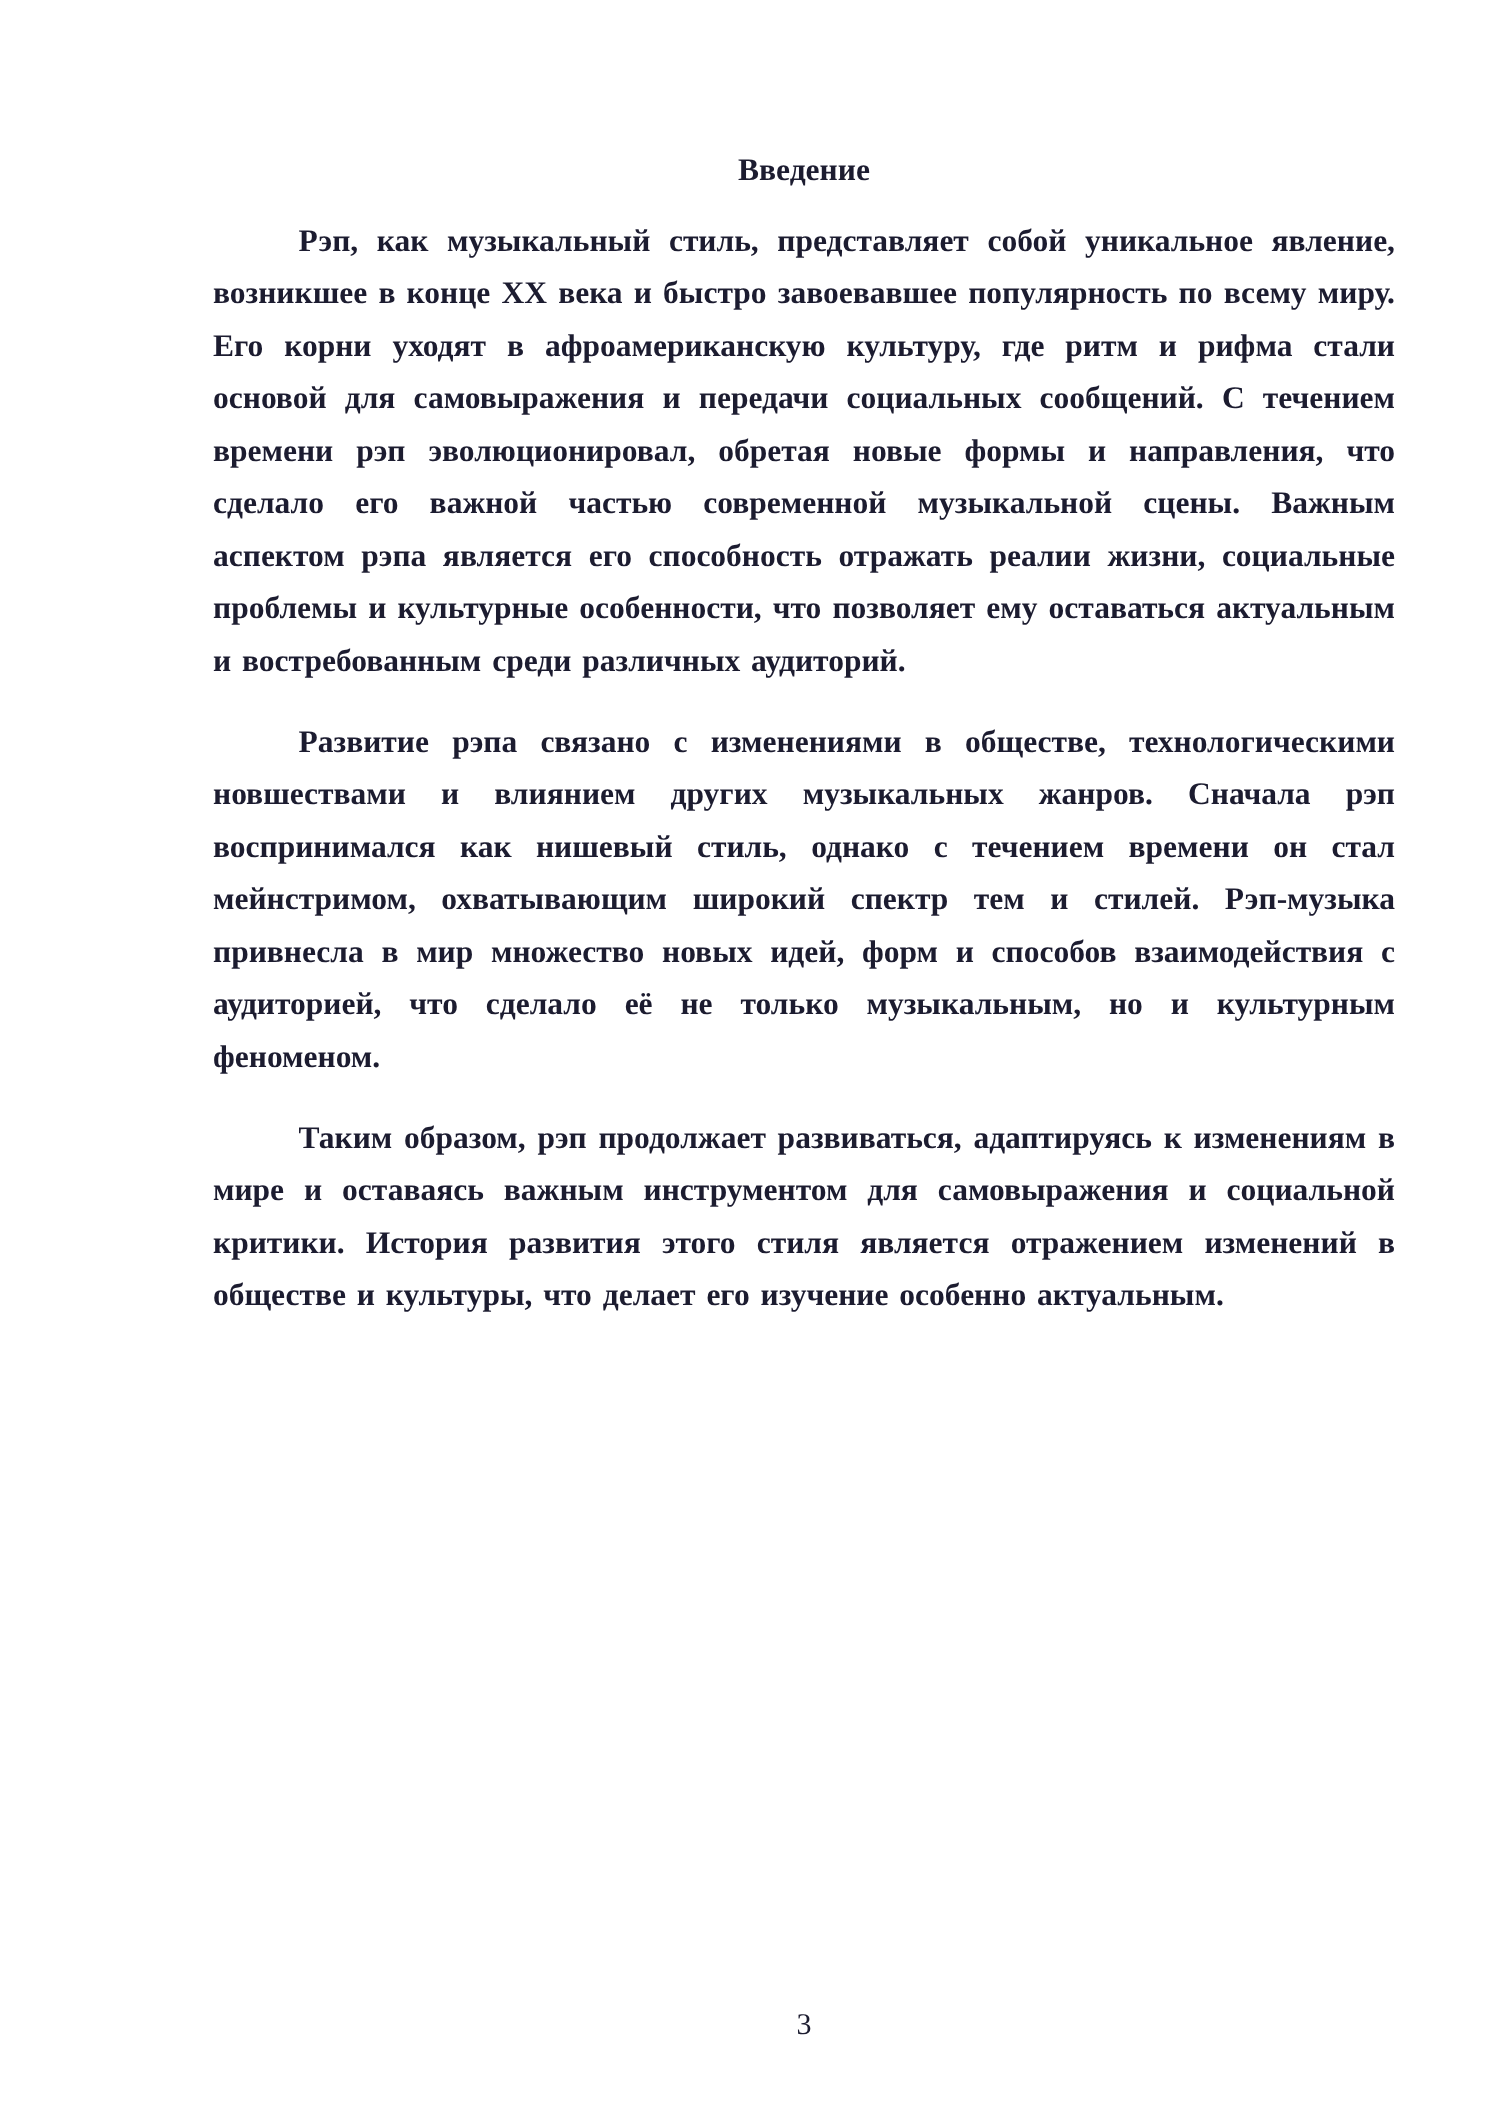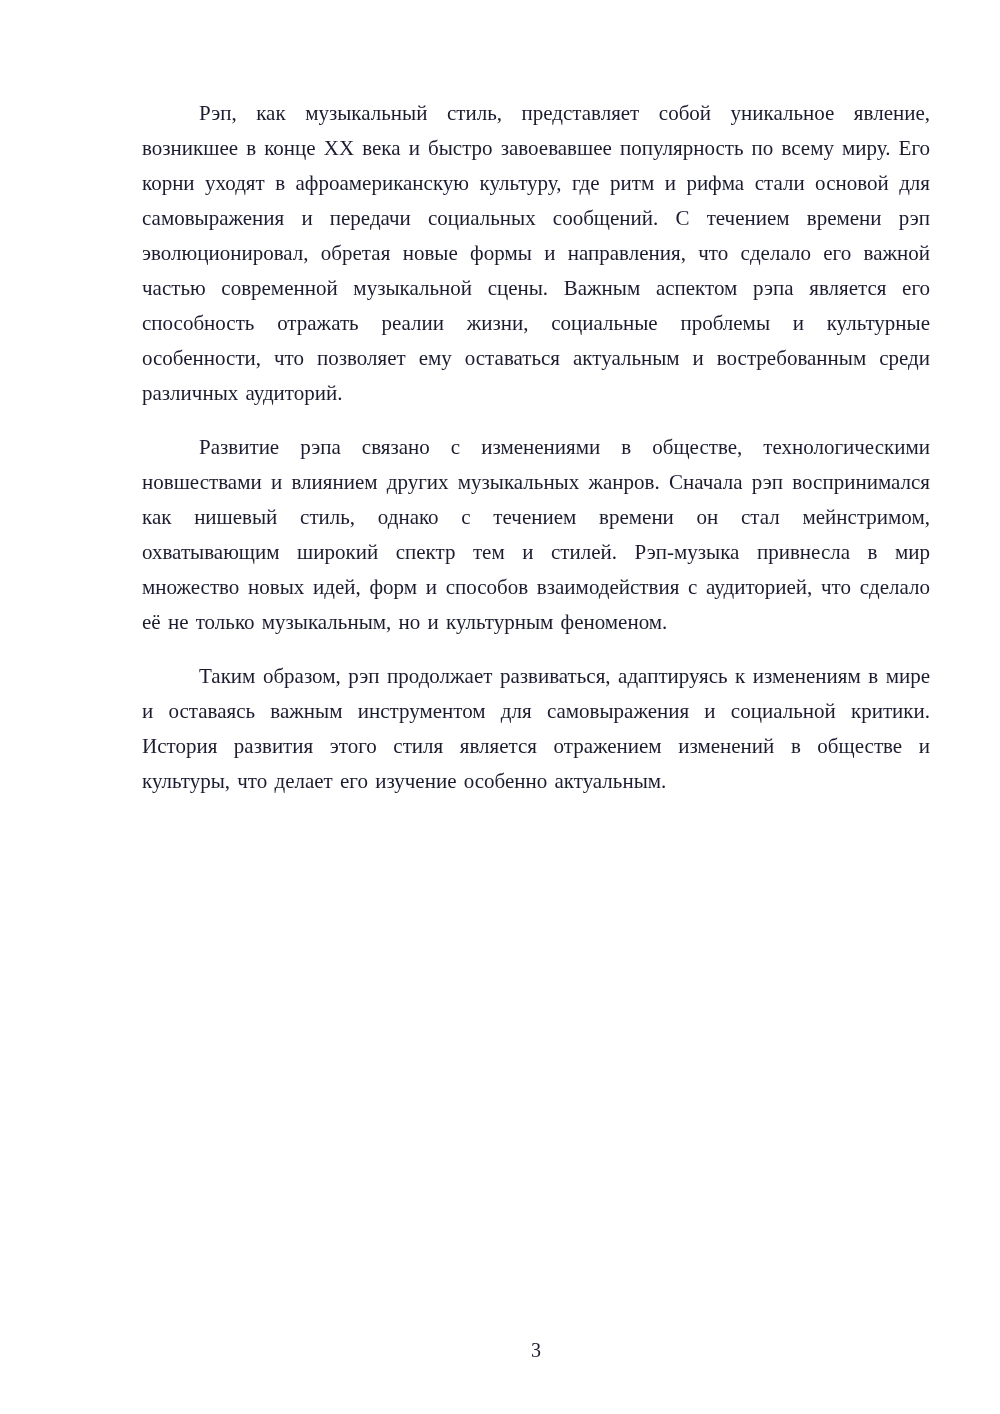--- a/index.html
+++ b/index.html
@@ -30,36 +30,38 @@
     margin: 0 0 12px 0;
   }
   .para {
     font-size: 21px;
     line-height: 35px;
     text-align: justify;
     text-align-last: left;
     text-indent: 57px;
     margin: 0 0 19px 0;
     word-spacing: 2px;
+    font-weight: bold;
   }
   .page-number {
     position: absolute;
     bottom: 52px;
     left: 142px;
     right: 70px;
     text-align: center;
     font-size: 20px;
     color: #1c1c30;
   }
 </style>
 </head>
 <body>
 
 <div class="page">
 
+  <h1 class="doc-title">Введение</h1>
 
   <p class="para">Рэп, как музыкальный стиль, представляет собой уникальное явление, возникшее в конце XX века и быстро завоевавшее популярность по всему миру. Его корни уходят в афроамериканскую культуру, где ритм и рифма стали основой для самовыражения и передачи социальных сообщений. С течением времени рэп эволюционировал, обретая новые формы и направления, что сделало его важной частью современной музыкальной сцены. Важным аспектом рэпа является его способность отражать реалии жизни, социальные проблемы и культурные особенности, что позволяет ему оставаться актуальным и востребованным среди различных аудиторий.</p>
 
   <p class="para">Развитие рэпа связано с изменениями в обществе, технологическими новшествами и влиянием других музыкальных жанров. Сначала рэп воспринимался как нишевый стиль, однако с течением времени он стал мейнстримом, охватывающим широкий спектр тем и стилей. Рэп-музыка привнесла в мир множество новых идей, форм и способов взаимодействия с аудиторией, что сделало её не только музыкальным, но и культурным феноменом.</p>
 
   <p class="para">Таким образом, рэп продолжает развиваться, адаптируясь к изменениям в мире и оставаясь важным инструментом для самовыражения и социальной критики. История развития этого стиля является отражением изменений в обществе и культуры, что делает его изучение особенно актуальным.</p>
 
   <div class="page-number">3</div>
 
 </div>

